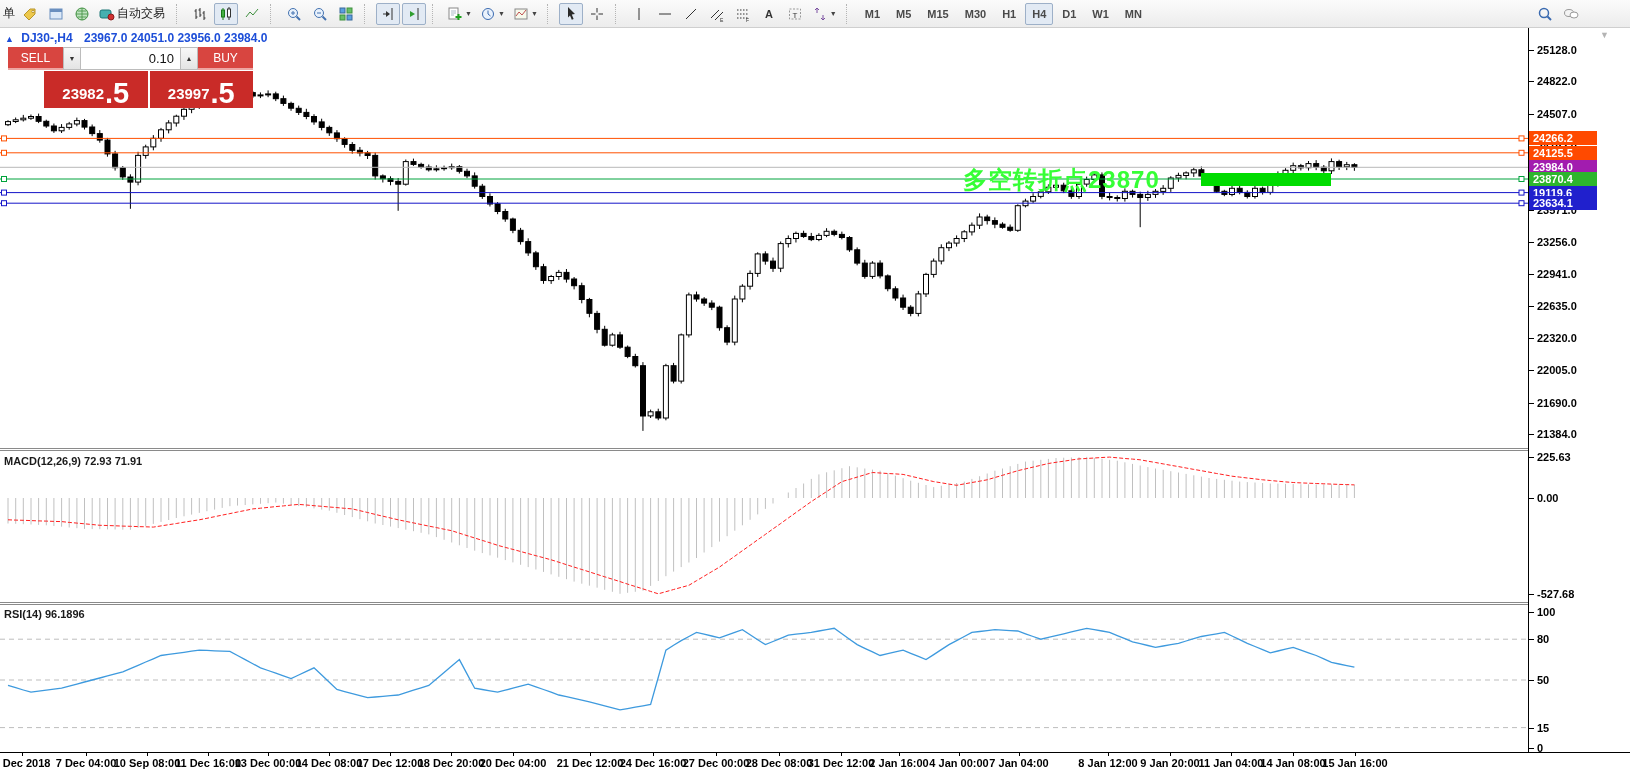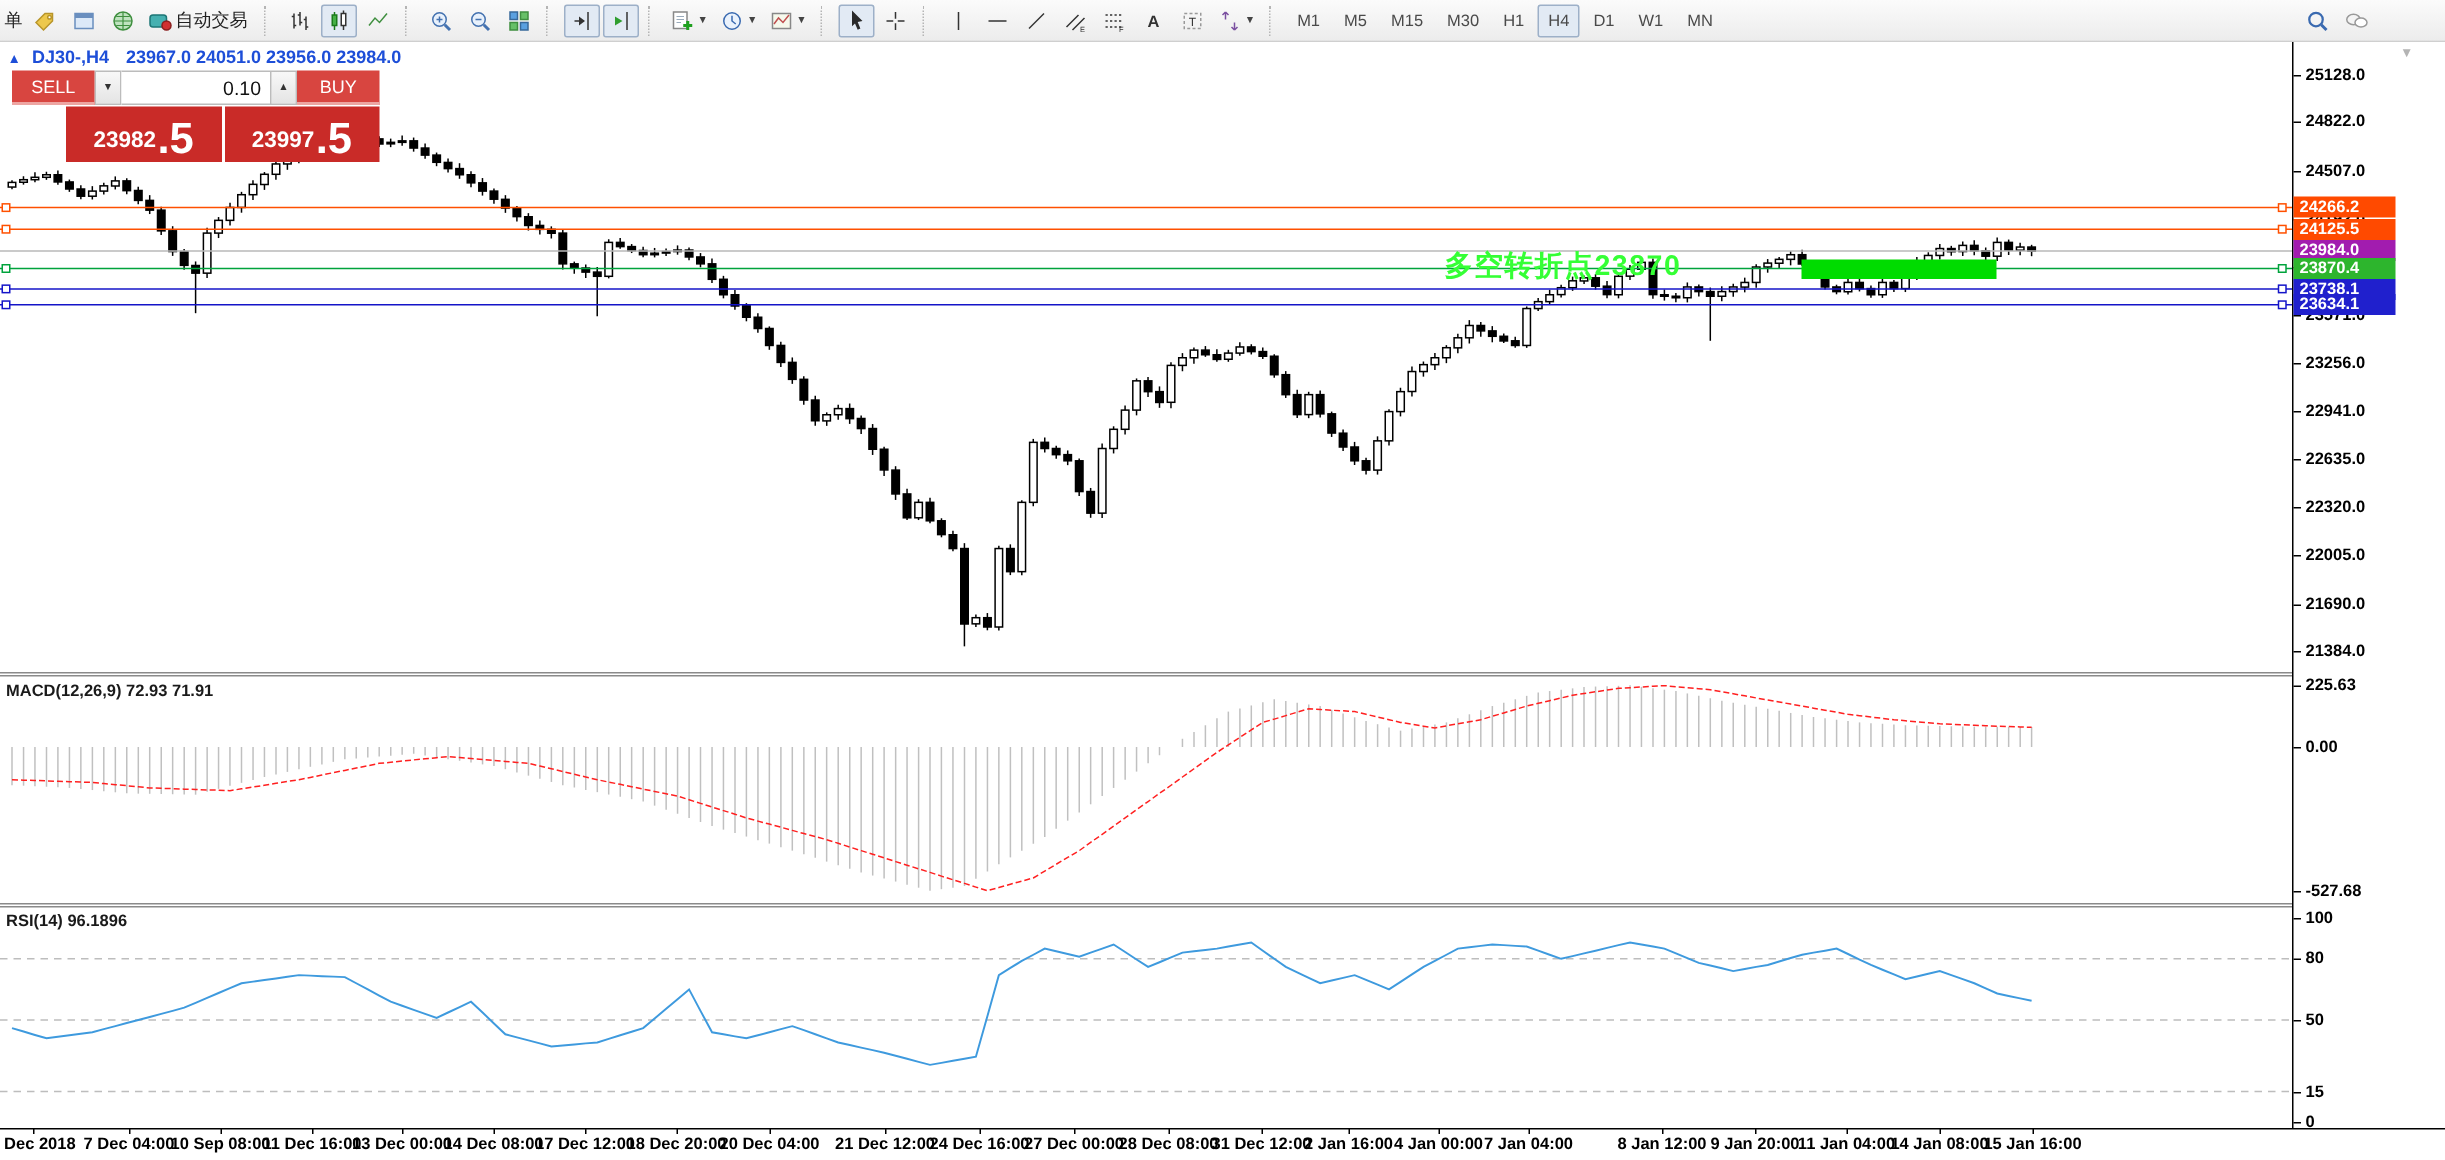--- a/index.html
+++ b/index.html
@@ -8,42 +8,42 @@
   
   .toolbar{position:absolute;left:0;top:0;width:1630px;height:28px;z-index:50;
            background:linear-gradient(#fbfbfb,#ececec);border-bottom:1px solid #cfcfcf;
            display:flex;align-items:center;padding-left:1px;box-sizing:border-box;}
   .tb-btn{height:22px;min-width:24px;display:flex;align-items:center;justify-content:center;
           border:1px solid transparent;border-radius:2px;margin:0 1px;box-sizing:border-box;padding:0 2px;}
   .tb-btn.active{border:1px solid #9db0c8;background:#e2eaf4;}
   .tb-sep{width:6px;height:20px;border-left:1px dotted #b5b5b5;margin:0 4px 0 5px;}
   .tb-label{font-size:12px;color:#222;padding:0 2px;white-space:nowrap;}
   .tb-dd{font-size:7px;color:#444;margin-left:2px;}
-  .tf-btn{font-size:11px;font-weight:400;color:#4a4a4a;padding:0 6px;}
+  .tf-btn{font-size:11px;font-weight:700;color:#4a4a4a;padding:0 6px;}
   .tb-right{margin-left:auto;margin-right:46px;display:flex;align-items:center;}
   
   #chart-svg{position:absolute;left:0;top:0;z-index:1;pointer-events:none;}
   .pane-div{position:absolute;left:0;width:1528px;height:1px;background:#fff;
             border-top:1px solid #8a8a8a;border-bottom:1px solid #8a8a8a;z-index:4;}
   #vaxis{position:absolute;left:1528px;top:28px;width:1px;height:724px;background:#000;z-index:5;}
   #haxis{position:absolute;left:0;top:752px;width:1630px;height:1px;background:#000;z-index:5;}
   .ptick{position:absolute;left:1529px;width:5px;height:1px;background:#000;z-index:5;}
   .ax-label{position:absolute;left:1537px;font-size:11px;font-weight:700;color:#000;
             transform:translateY(-50%);z-index:6;white-space:nowrap;}
   .line-label{position:absolute;left:1529px;width:68px;height:14px;line-height:14px;color:#fff;
               font-size:11px;font-weight:700;padding-left:4px;transform:translateY(-50%);
               z-index:8;box-sizing:border-box;}
   .dtick{position:absolute;top:752px;width:1px;height:4px;background:#000;z-index:6;}
   .date-label{position:absolute;top:757px;font-size:11px;font-weight:700;color:#000;
               transform:translateX(-50%);z-index:6;white-space:nowrap;}
   .pane-label{position:absolute;left:4px;font-size:11px;font-weight:700;color:#1a1a1a;z-index:7;}
   .chart-header{position:absolute;left:5px;top:31px;font-size:12px;font-weight:700;color:#1d4ed8;
                 z-index:32;white-space:nowrap;}
   .chart-header .arr{font-size:9px;margin-right:4px;}
-  .annotation{position:absolute;left:963px;top:164px;font-size:19px;font-weight:700;
+  .annotation{position:absolute;left:963px;top:164px;font-size:24px;font-weight:700;
               letter-spacing:1px;z-index:7;white-space:nowrap;}
   .scroll-arrow{position:absolute;left:1600px;top:30px;font-size:9px;color:#b4b4b4;z-index:6;}
   
   .trade-panel{position:absolute;left:8px;top:47px;width:245px;z-index:30;}
   .tp-row1{display:flex;height:23px;}
   .tp-btn{width:55px;background:#d84540;color:#fff;font-size:12px;display:flex;align-items:center;
           justify-content:center;position:relative;box-sizing:border-box;border-bottom:2px solid #eda5a2;}
   .tp-step{width:18px;background:linear-gradient(#f8f8f8,#e4e4e4);border:1px solid #bcbcbc;
            color:#333;font-size:7px;display:flex;align-items:center;justify-content:center;box-sizing:border-box;}
   .tp-vol{flex:1;background:#fff;border:1px solid #bcbcbc;border-left:none;border-right:none;
@@ -867,21 +867,21 @@
     <div class="ptick" style="top:370px"></div>
     <div class="ax-label" style="top:370px">22005.0</div>
     <div class="ptick" style="top:403px"></div>
     <div class="ax-label" style="top:403px">21690.0</div>
     <div class="ptick" style="top:434px"></div>
     <div class="ax-label" style="top:434px">21384.0</div>
     <div class="line-label" style="top:138px;background:#FF4A00">24266.2</div>
     <div class="line-label" style="top:153px;background:#FF4A00">24125.5</div>
     <div class="line-label" style="top:167px;background:#a21caf">23984.0</div>
     <div class="line-label" style="top:179px;background:#2DB52D">23870.4</div>
-    <div class="line-label" style="top:193px;background:#2020CD">23738.1</div>
+    <div class="line-label" style="top:193px;background:#2020CD">19119.6</div>
     <div class="line-label" style="top:203px;background:#2020CD">23634.1</div>
     <div class="ptick" style="top:457px"></div>
     <div class="ax-label" style="top:457px">225.63</div>
     <div class="ptick" style="top:498px"></div>
     <div class="ax-label" style="top:498px">0.00</div>
     <div class="ptick" style="top:594px"></div>
     <div class="ax-label" style="top:594px">-527.68</div>
     <div class="ptick" style="top:612px"></div>
     <div class="ax-label" style="top:612px">100</div>
     <div class="ptick" style="top:639px"></div>

